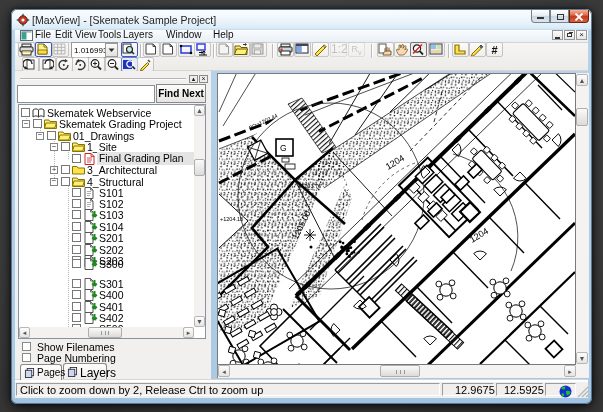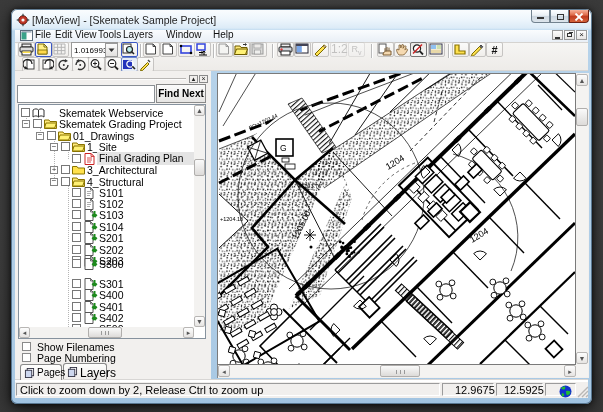--- a/index.html
+++ b/index.html
@@ -618,21 +618,21 @@
 <div class="abs" style="left:21px;top:20px;width:1px;height:12px;border-left:1px dotted #b5b5b5"></div>
 <div class="abs" style="left:35px;top:31px;width:1px;height:46px;border-left:1px dotted #b5b5b5"></div>
 <div class="abs" style="left:49px;top:42px;width:1px;height:12px;border-left:1px dotted #b5b5b5"></div>
 <div class="abs" style="left:49px;top:77px;width:1px;height:145px;border-left:1px dotted #b5b5b5"></div>
 <div class="trow" style="top:3px">
       <div class="cb" style="left:2px"></div>
       <svg class="abs" style="left:13px;top:0" width="13" height="11" viewBox="0 0 13 11">
         <path d="M1 2 C3 0.5 5 0.5 6.5 2 C8 0.5 10 0.5 12 2 L12 9 C10 7.5 8 7.5 6.5 9 C5 7.5 3 7.5 1 9 Z" fill="#fff" stroke="#333" stroke-width="1"></path>
         <path d="M6.5 2 V9" stroke="#333"></path>
       </svg>
-      <span style="left:40px">Skematek Webservice</span>
+      <span style="left:28px">Skematek Webservice</span>
     </div>
 <div class="trow" style="top:14px">
       <div class="exp" style="left:3px"><i>−</i></div>
       <div class="cb" style="left:14px"></div>
       <svg class="abs" style="left:25px;top:0" width="13" height="10" viewBox="0 0 13 10">
         <path d="M0.5 1 h4.5 l1 1.5 h6.5 v7 h-12 z" fill="#ffe97a" stroke="#8a7400"></path>
         <path d="M2 4 h10.5 l-1.8 5 h-10.2 z" fill="#fff175" stroke="#8a7400"></path>
       </svg>
       <span style="left:40px">Skematek Grading Project</span>
     </div>

